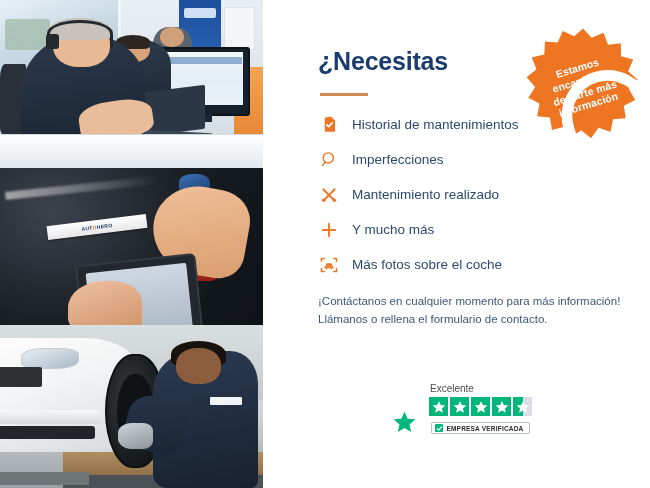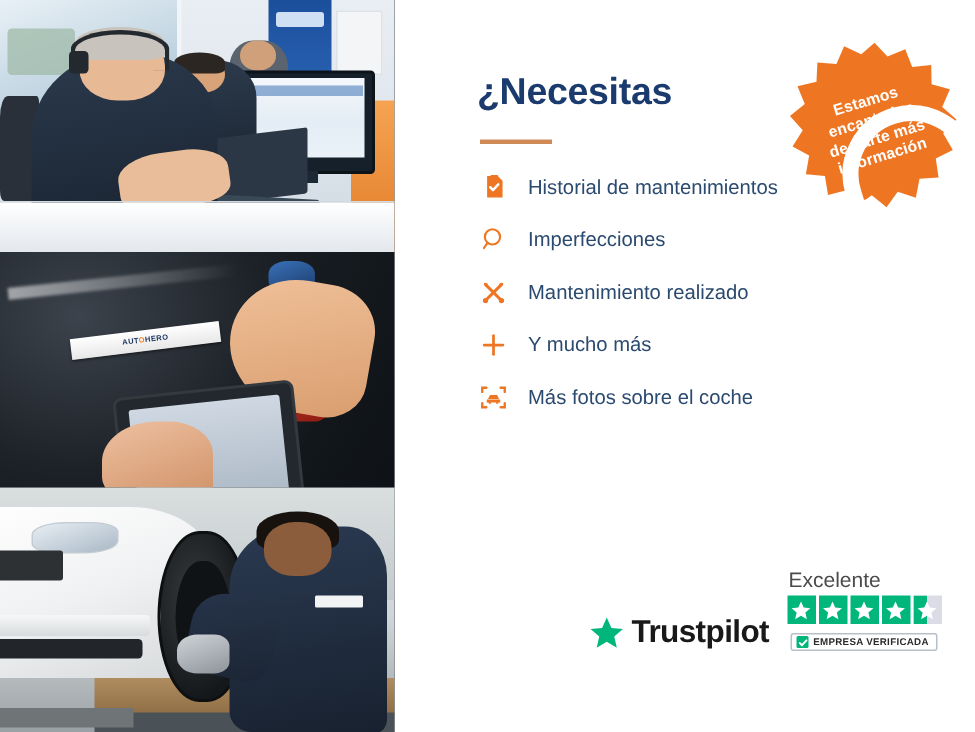--- a/index.html
+++ b/index.html
@@ -374,21 +374,21 @@
     display: flex; align-items: flex-end; gap: 12px;
   }
   .tp-logo { display: flex; align-items: center; gap: 4px; }
   .tp-star-logo { width: 25px; height: 24px; }
   .tp-name {
     font-size: 21px; font-weight: bold;
     color: #191919; letter-spacing: -0.4px;
   }
   .tp-right { display: flex; flex-direction: column; align-items: center; gap: 3px; }
   .tp-rating-label {
-    font-size: 14px; color: #4b4b4b;
+    font-size: 10px; color: #4b4b4b;
     align-self: flex-start; margin-left: 1px;
   }
   .tp-stars { display: flex; gap: 2px; }
   .tp-star-box {
     width: 19px; height: 19px;
     background: #00b67a;
     display: flex; align-items: center; justify-content: center;
     position: relative; overflow: hidden;
   }
   .tp-star-box.half { background: #dcdce6; }
@@ -556,20 +556,24 @@
             </g>
             <path d="M6.6 13.6h10.8v2.3h-1.6v1.1h-1.7v-1.1H9.9v1.1H8.2v-1.1H6.6z" fill="#ee7623"></path>
             <path d="M7.6 13.2l1.5-3.3h5.8l1.5 3.3z" fill="#ee7623"></path>
           </svg>
         </span>
         <span class="f-label">Más fotos sobre el coche</span>
       </li>
 
     </ul>
 
+    <p class="contact">
+      <span>¡Contáctanos en cualquier momento para más información!</span><br>
+      <span>Llámanos o rellena el formulario de contacto.</span>
+    </p>
 
     <div class="badge">
       <svg viewBox="0 0 100 100">
         <path d="M50 2 L57.1 9.6 L66.8 5.6 L70.6 15.3 L81 14.2 L81.2 24.7 L91.2 27.5 L87 37.1 L94.8 44 L87.5 51.5 L92.8 60.6 L83.5 65.3 L85 75.7 L74.6 76.4 L72.6 86.7 L62.7 83.5 L56.6 92 L48.5 85.4 L40 91.6 L34.6 82.6 L24.6 85.2 L22.9 74.9 L12.5 73.9 L14.3 63.6 L5.2 58.8 L10.8 49.9 L3.8 42.1 L11.9 35.5 L7.9 25.8 L18.3 23.3 L18.8 12.8 L29.2 13.6 L33.4 4 L42.8 8.3 Z" fill="#ee7623"></path>
       </svg>
       <div class="badge-inner">
         <svg class="badge-icon" viewBox="0 0 24 24">
           <path d="M4 15v-3a8 8 0 0 1 16 0v3" stroke="#ffffff" stroke-width="2.1" fill="none" stroke-linecap="round"></path>
           <rect x="2.6" y="13.4" width="4.2" height="7" rx="1.8" fill="#ffffff"></rect>
           <rect x="17.2" y="13.4" width="4.2" height="7" rx="1.8" fill="#ffffff"></rect>
@@ -580,21 +584,20 @@
         <div class="badge-text">información</div>
       </div>
     </div>
 
     <div class="trustpilot">
 
       <div class="tp-logo">
         <svg class="tp-star-logo" viewBox="0 0 24 24">
           <path d="M12 1.6l3.1 7.1 7.7.6-5.8 5.1 1.7 7.5L12 17.9 5.3 21.9 7 14.4 1.2 9.3l7.7-.6z" fill="#00b67a"></path>
         </svg>
-        <span class="tp-name">Trustpilot</span>
       </div>
 
       <div class="tp-right">
         <span class="tp-rating-label">Excelente</span>
         <div class="tp-stars">
           <span class="tp-star-box">
             <svg viewBox="0 0 24 24">
                 <path d="M12 1.6l3.1 7.1 7.7.6-5.8 5.1 1.7 7.5L12 17.9 5.3 21.9 7 14.4 1.2 9.3l7.7-.6z" fill="#ffffff"></path>
               </svg>
           </span>

